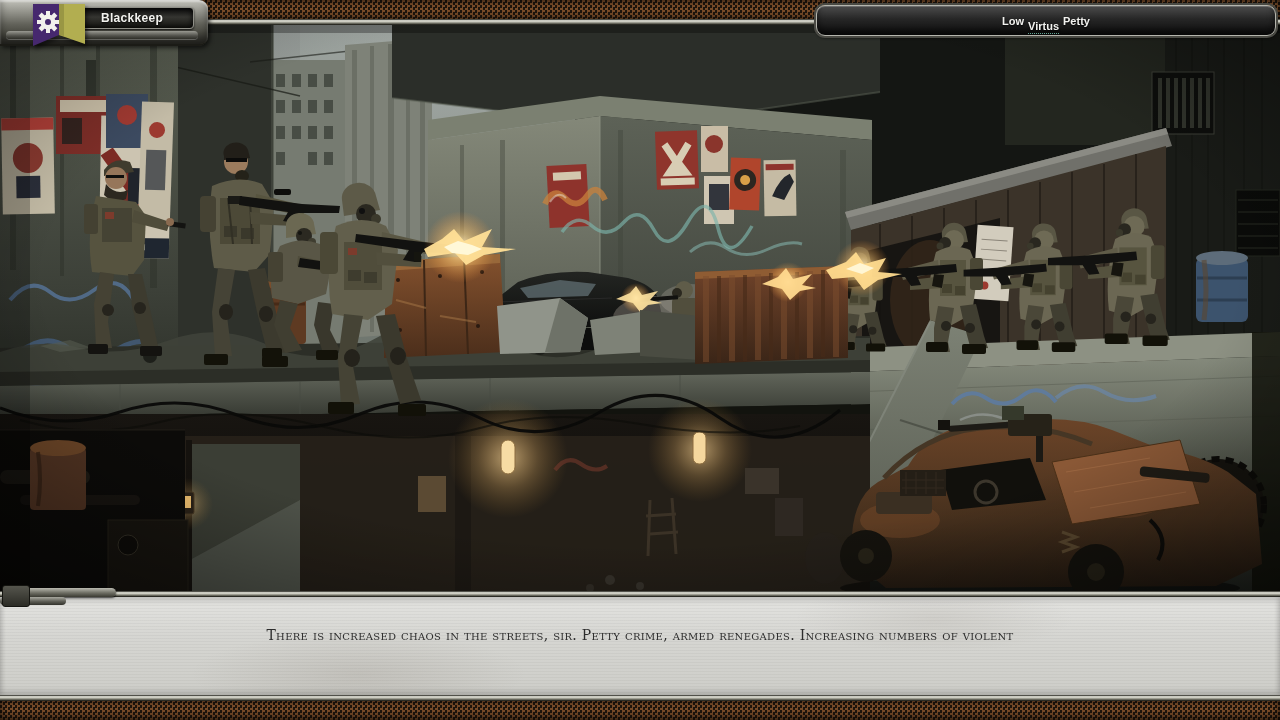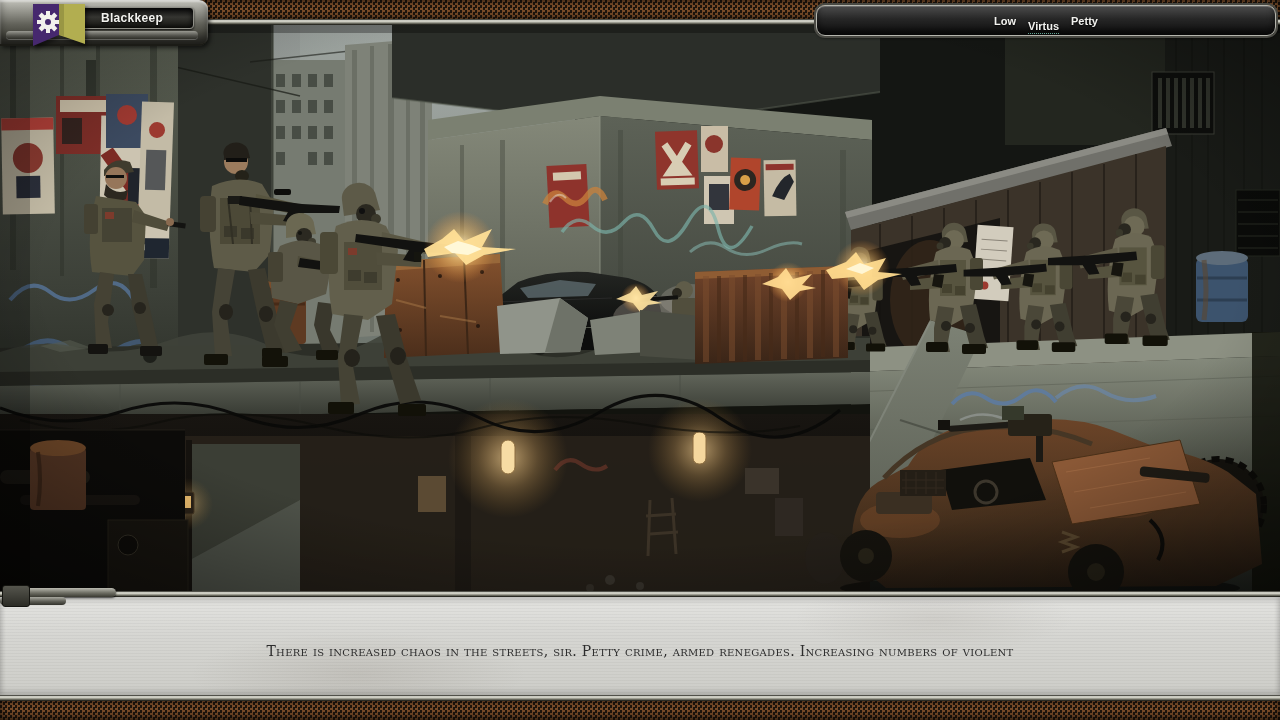--- a/index.html
+++ b/index.html
@@ -52,34 +52,34 @@
         box-shadow:inset 0 1px 0 rgba(255,255,255,.18), 0 2px 3px rgba(0,0,0,.55); }
   .tab.t0 { left:2px; } .tab.t1 { left:48px; } .tab.t2 { left:90px; top:29px; } .tab.t3 { left:136px; }
   .tab.active { background:linear-gradient(180deg,#5f4e40,#3b2f26 45%,#221a14); }
 
   
   .banner { position:absolute; left:816px; top:5px; width:458px; height:29px; z-index:6;
         border-radius:9px;
         background:linear-gradient(180deg,#4c4c4c,#262626 45%,#101010);
         border:1px solid #b5b5ad;
         box-shadow:0 0 0 2px #4a4a44, 0 2px 3px rgba(0,0,0,.7), inset 0 1px 0 rgba(255,255,255,.2), inset 0 -5px 7px rgba(0,0,0,.6);
-        display:flex; align-items:center; justify-content:center; gap:12px;
+        display:flex; align-items:center; justify-content:center; gap:4px;
         color:#f2f2ef; font-size:11px; font-weight:bold; text-shadow:0 1px 2px #000; }
   .banner .kw { border-bottom:1px dotted #5fa393; padding-bottom:1px;margin-top:12px; }
 
   
   .paper { position:absolute; top:596px; left:0; width:100%; height:100px; z-index:3;
         background-color:#d9d9d6;
         background-image:
           repeating-linear-gradient(180deg, rgba(0,0,0,.035) 0 1px, rgba(255,255,255,0) 1px 3px),
           radial-gradient(240px 60px at 28% 78%, rgba(120,110,98,.16), rgba(120,110,98,0) 70%),
           radial-gradient(200px 50px at 73% 22%, rgba(120,110,98,.13), rgba(0,0,0,0) 70%),
           linear-gradient(180deg,#e4e4e1,#d6d6d2 40%,#cdcdc8);
         box-shadow:inset 0 4px 6px rgba(0,0,0,.18), inset 0 -4px 6px rgba(0,0,0,.18); }
-  .msg { padding-top:45px; text-align:center;
+  .msg { padding-top:29px; text-align:center;
         font-family:"DejaVu Serif","Liberation Serif",serif; font-variant:small-caps;
         font-size:14px; letter-spacing:.3px; line-height:21px; color:#2c2c2c; }
 
   
   .pipe { position:absolute; left:0; top:584px; width:120px; height:28px; z-index:6; }
   .pipe .bar1 { position:absolute; left:14px; top:4px; width:102px; height:9px; border-radius:5px;
         background:linear-gradient(180deg,#b9b9af,#6d6d63 55%,#3a3a32); box-shadow:0 1px 2px rgba(0,0,0,.7); }
   .pipe .bar2 { position:absolute; left:0; top:13px; width:66px; height:8px; border-radius:4px;
         background:linear-gradient(180deg,#a9a9a0,#5d5d55 55%,#30302a); }
   .pipe .box  { position:absolute; left:2px; top:1px; width:26px; height:20px; border-radius:3px;

